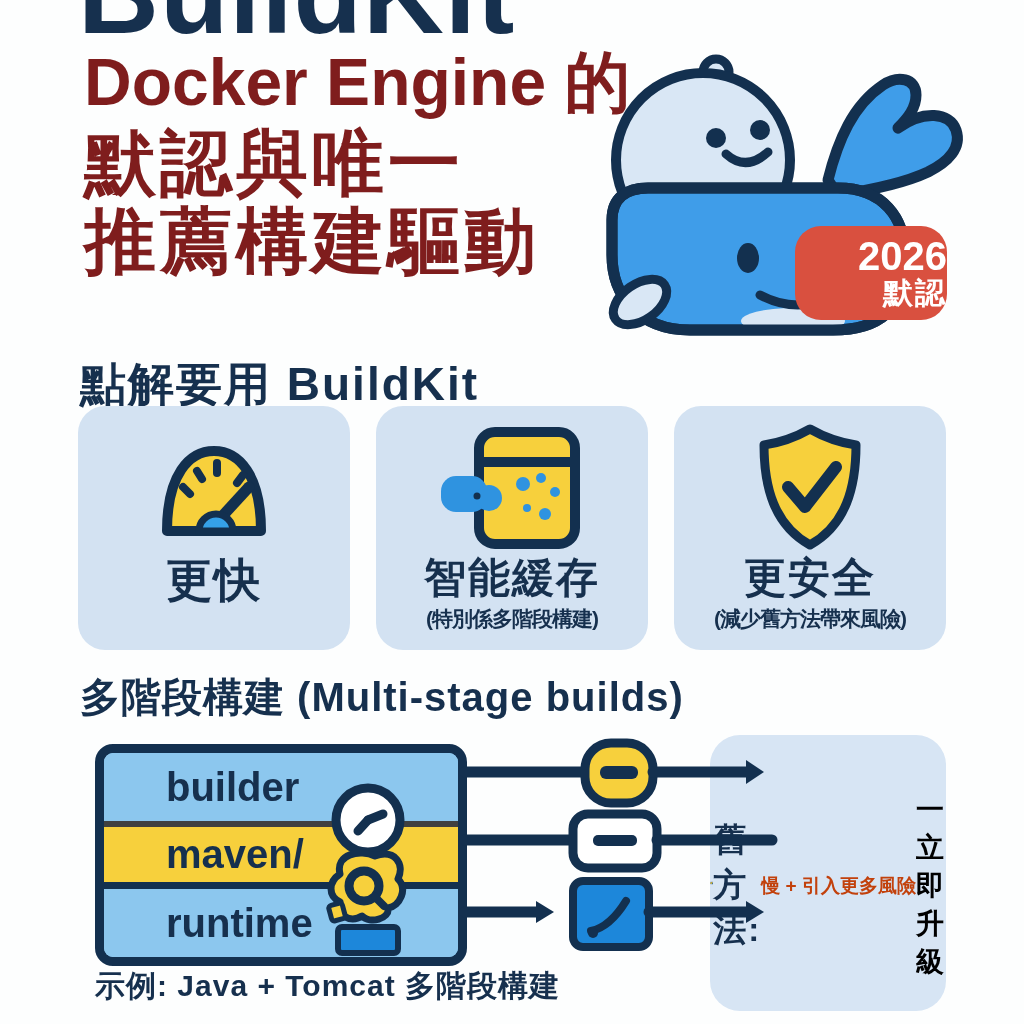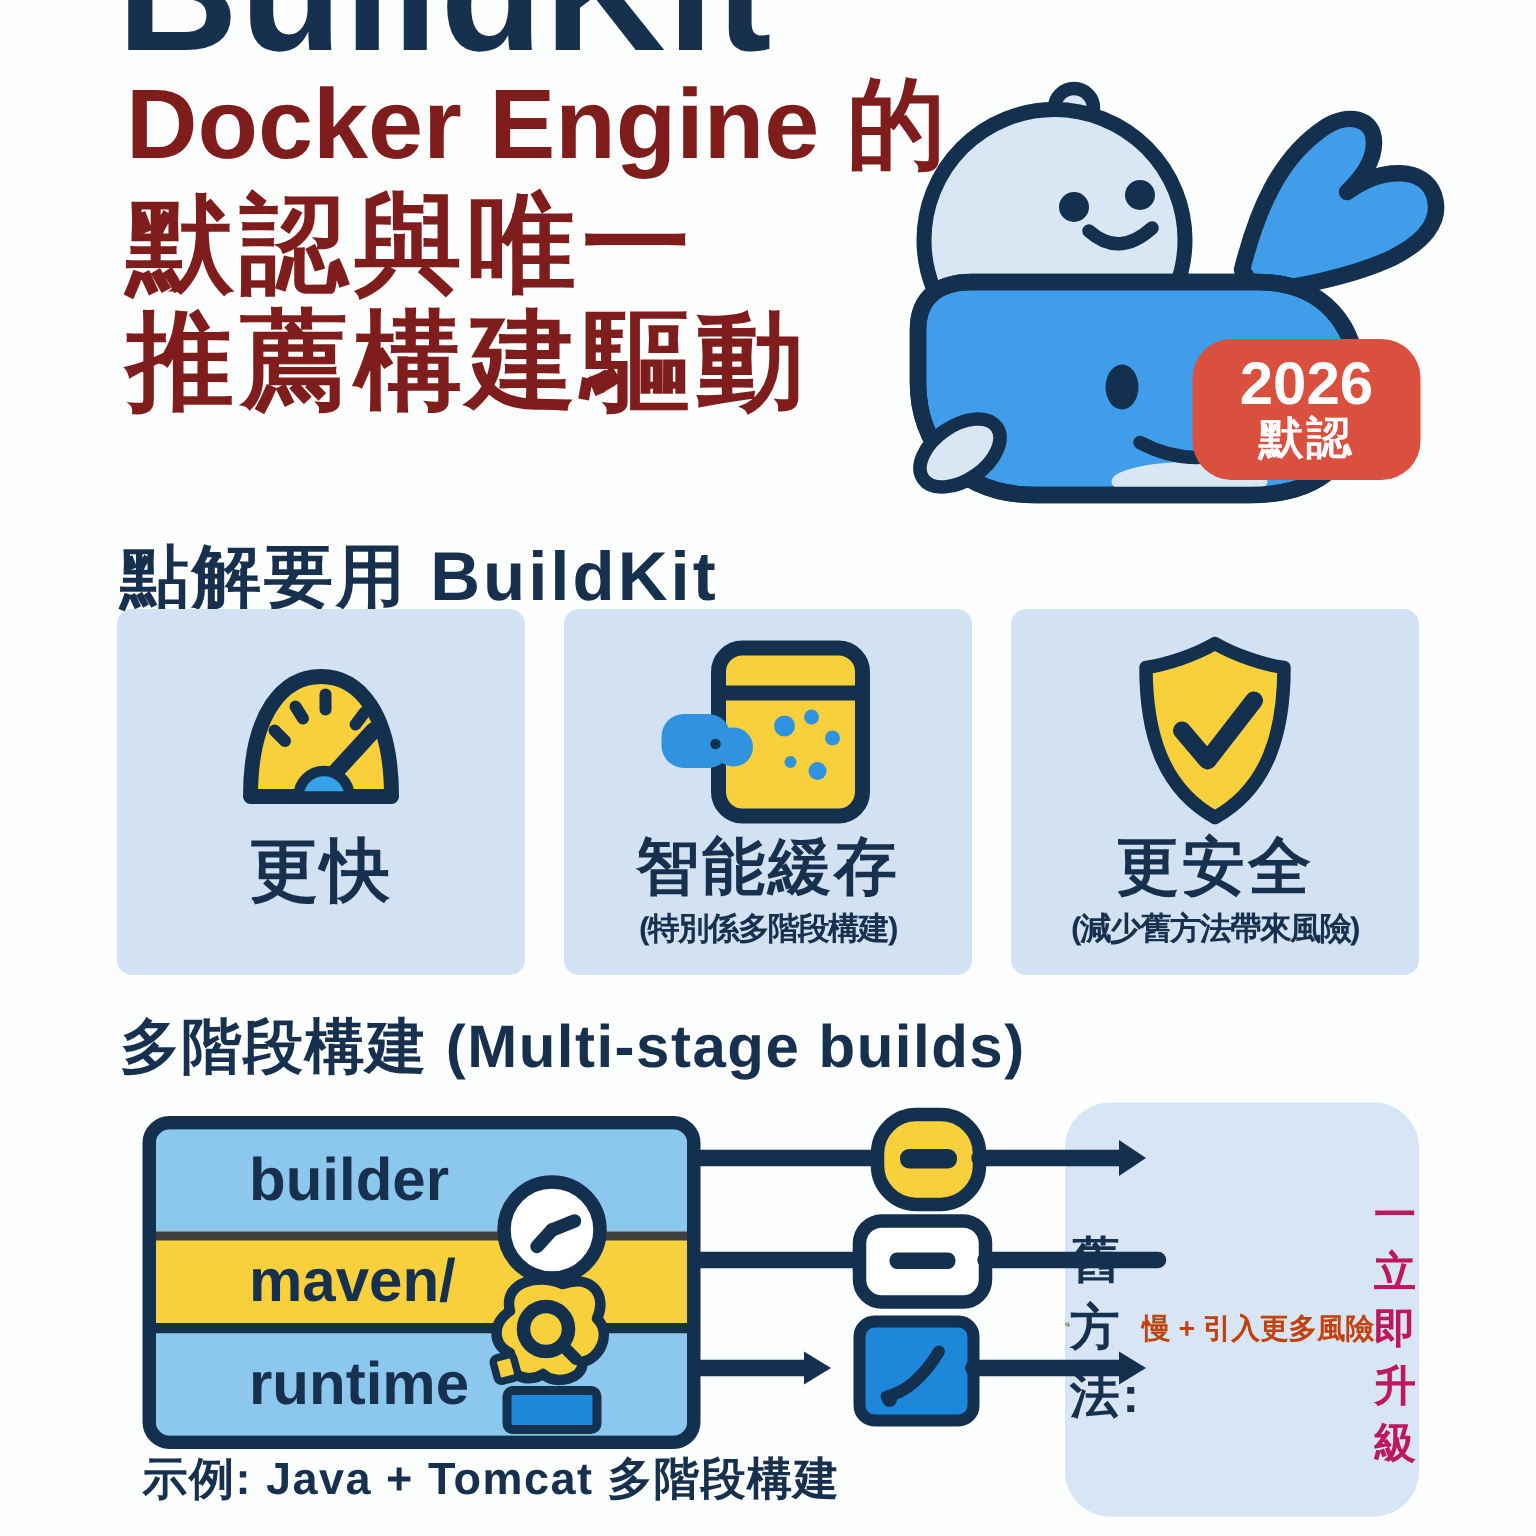--- a/index.html
+++ b/index.html
@@ -9,50 +9,50 @@
   
   .title-clip{position:absolute;left:78px;top:-70px;font-size:112px;font-weight:800;color:#16304e;letter-spacing:1px;white-space:nowrap;}
   .h-line{position:absolute;left:84px;font-weight:800;color:#7f1d1d;white-space:nowrap;line-height:1.05;}
   .h-en{top:48px;font-size:66px;}
   .h-cjk1{top:126px;font-size:72px;letter-spacing:4px;}
   .h-cjk2{top:204px;font-size:72px;letter-spacing:4px;}
 
   
   .whale{position:absolute;left:598px;top:50px;width:400px;height:300px;}
   .badge{position:absolute;left:795px;top:226px;width:152px;height:94px;background:#d9503f;border-radius:26px;
-         display:flex;flex-direction:column;align-items:center;justify-content:center;z-index:5;}
+         display:flex;flex-direction:column;align-items:flex-end;justify-content:center;z-index:5;}
   .badge .b1{color:#fff;font-weight:800;font-size:40px;line-height:1;}
   .badge .b2{color:#fff;font-weight:800;font-size:30px;line-height:1.15;letter-spacing:2px;}
 
   
   .sec-head{position:absolute;left:80px;font-weight:800;color:#16304e;white-space:nowrap;}
   .benefits-head{top:334px;font-size:46px;letter-spacing:2px;margin-top:20px;}
   .cards{position:absolute;left:78px;top:406px;width:868px;height:244px;display:flex;gap:26px;}
-  .card{flex:1;background:#d3e2f2;border-radius:10px;display:flex;flex-direction:column;align-items:center;padding-top:16px;box-sizing:border-box;}
+  .card{flex:1;background:#d3e2f2;border-radius:27px;display:flex;flex-direction:column;align-items:center;padding-top:16px;box-sizing:border-box;}
   .card .ic{height:132px;display:flex;align-items:center;justify-content:center;}
   .card .lbl{font-size:42px;font-weight:800;color:#16304e;line-height:1.15;letter-spacing:2px;}
   .card .sub{font-size:21px;font-weight:700;color:#16304e;letter-spacing:-1px;margin-top:3px;white-space:nowrap;}
 
   
   .ms-head{top:670px;font-size:40px;letter-spacing:1px;}
   .stack{position:absolute;left:95px;top:744px;width:372px;height:222px;border:9px solid #13304f;border-radius:18px;
          overflow:hidden;box-sizing:border-box;background:#8cc7ee;}
   .row{height:68px;display:flex;align-items:center;padding-left:62px;box-sizing:border-box;
        font-size:40px;font-weight:800;color:#16304e;}
   .row.blue{background:#8cc7ee;}
   .row.yellow{background:#f7d03c;border-top:6px solid #404040;border-bottom:7px solid #13304f;}
   .clock{position:absolute;left:328px;top:780px;z-index:3;}
   .blob{position:absolute;left:320px;top:844px;z-index:3;}
   .chip{position:absolute;left:335px;top:924px;width:66px;height:32px;background:#1d87da;border:6px solid #13304f;border-radius:7px;box-sizing:border-box;z-index:3;}
   .flow{position:absolute;left:460px;top:735px;z-index:4;pointer-events:none;}
   .panel{position:absolute;left:710px;top:735px;width:236px;height:276px;background:#d7e5f4;border-radius:30px;
          display:flex;flex-direction:row;align-items:center;box-sizing:border-box;padding-top:20px;z-index:1;}
   .panel .p-title{font-size:33px;font-weight:800;color:#16304e;letter-spacing:2px;margin-top:4px;}
   .panel .p-sub{font-size:19px;font-weight:800;color:#c2410c;margin-top:6px;white-space:nowrap;}
-  .panel .p-cta{font-size:28px;font-weight:800;color:#be185d;margin-top:6px;letter-spacing:2px;}
+  .panel .p-cta{font-size:28px;font-weight:800;color:#000000;margin-top:6px;letter-spacing:2px;}
   .caption{position:absolute;left:95px;top:966px;font-size:30px;font-weight:800;color:#16304e;letter-spacing:1px;white-space:nowrap;}
 </style>
 </head>
 <body>
 
 <div id="stage">
 
   <div class="title-clip">BuildKit</div>
   <div class="h-line h-en">Docker Engine 的</div>
   <div class="h-line h-cjk1">默認與唯一</div>

